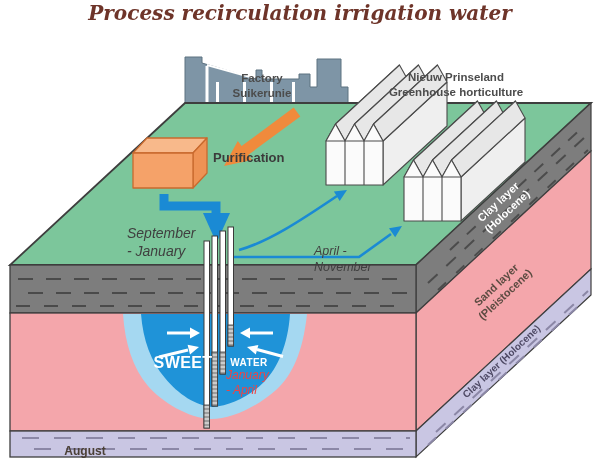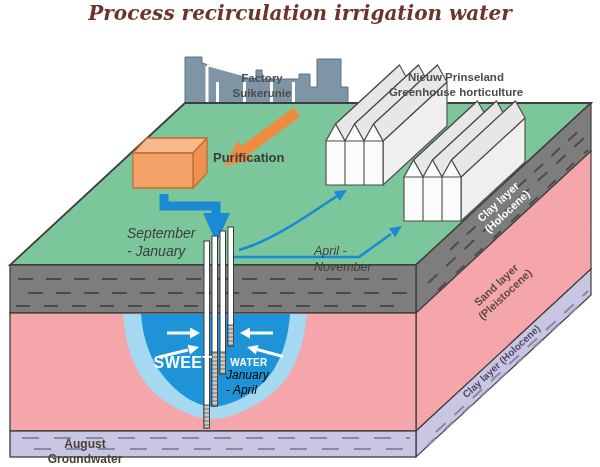--- a/index.html
+++ b/index.html
@@ -173,31 +173,30 @@
 <div class="lbl it" style="left:108px;top:225px;font-size:14px;margin-left:19px;">
   <div>September</div>
   <div>- January</div>
 </div>
 
 <div class="lbl it" style="left:314px;top:231px;font-size:12.5px;margin-top:12px;">
   <div>April -</div>
   <div>November</div>
 </div>
 
-<div class="lbl it" style="left:226px;top:368px;font-size:12px;color:#000000;">
+<div class="lbl it" style="left:226px;top:368px;font-size:12px;color:#ef4444;">
   <div>January</div>
   <div>- April</div>
 </div>
 
 <div class="lbl c bold white" style="left:183px;top:322px;font-size:16px;letter-spacing:0.4px;">SWEET</div>
 <div class="lbl c bold white" style="left:249px;top:322px;font-size:10px;letter-spacing:0.4px;">WATER</div>
 
 <div class="lbl c bold" style="left:85px;top:411px;font-size:12px;color:#4b4036;">
   <div>August</div>
-  <div>Groundwater</div>
 </div>
 
 <div class="lbl rot bold white" style="left:503px;top:207px;font-size:11px;line-height:1.2;">
   <div>Clay layer</div>
   <div>(Holocene)</div>
 </div>
 
 <div class="lbl rot bold" style="left:501px;top:290px;font-size:11px;line-height:1.2;color:#5c4b41;">
   <div>Sand layer</div>
   <div>(Pleistocene)</div>

